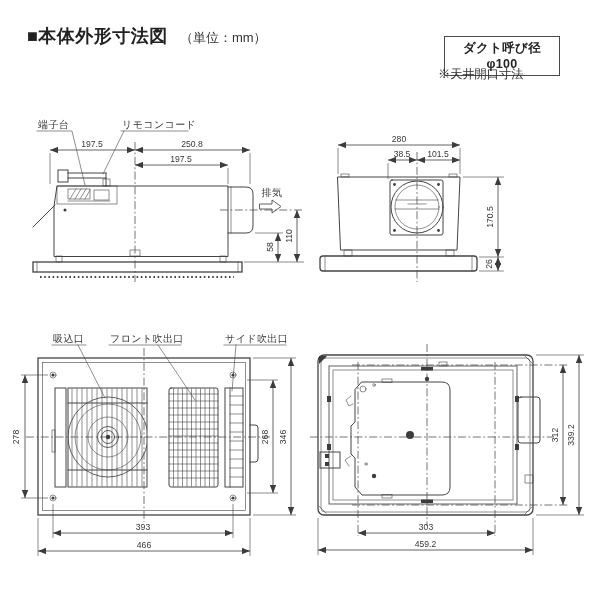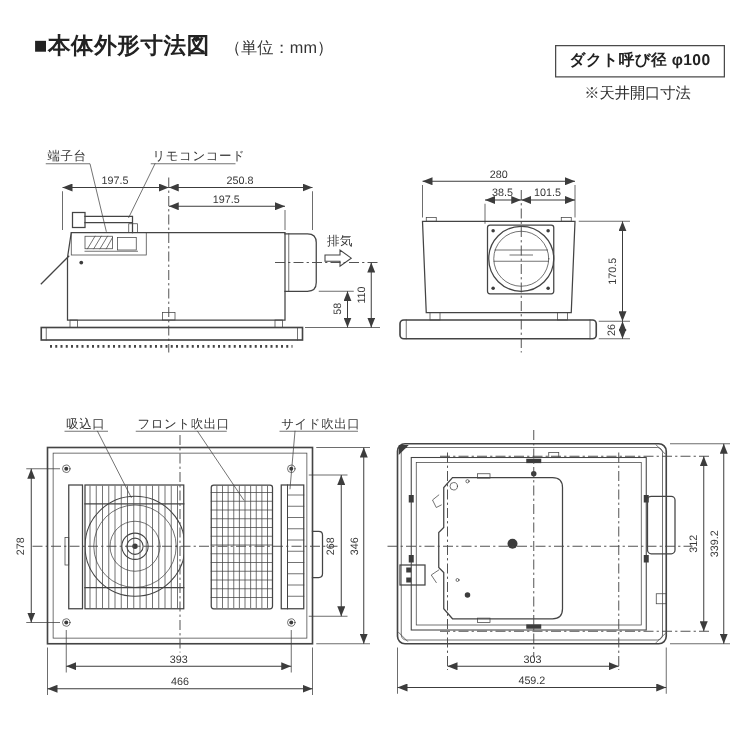--- a/index.html
+++ b/index.html
@@ -3,24 +3,24 @@
 <meta charset="utf-8">
 <style>
   html,body { margin:0; padding:0; background:#ffffff; }
   .canvas { position:relative; width:600px; height:600px; background:#ffffff;
             font-family:"Liberation Sans", sans-serif; color:#2e2e2e; overflow:hidden; }
 
   .header { position:absolute; left:27px; top:24px; display:flex; align-items:baseline; gap:12px; }
   .title  { font-size:18px; font-weight:bold; letter-spacing:.5px; color:#222;text-align:right; }
   .unit   { font-size:13px; color:#333; }
 
-  .duct-badge { position:absolute; left:444px; top:36px; width:136px; box-sizing:border-box;
+  .duct-badge { position:absolute; left:444px; top:36px; width:116px; box-sizing:border-box;
                 border:1.3px solid #4a4a4a; font-weight:bold; font-size:12.5px; color:#222;
                 text-align:center; padding:3px 2px 4px; letter-spacing:.3px; background:#fff; }
-  .ceiling-note { position:absolute; left:438px; top:66px; width:144px; text-align:center;
+  .ceiling-note { position:absolute; left:438px; top:66px; width:144px; text-align:left;
                   font-size:12.2px; line-height:1.45; color:#2f2f2f; }
 
   svg { position:absolute; overflow:visible; }
   .svg-side   { left:20px;  top:106px; }
   .svg-rear   { left:308px; top:124px; }
   .svg-bottom { left:8px;   top:318px; }
   .svg-top    { left:296px; top:336px; }
 
   svg text { fill:#373737; font-family:"Liberation Sans", sans-serif; font-size:8.6px; }
   svg text.jp { font-size:10px; letter-spacing:.4px; }

